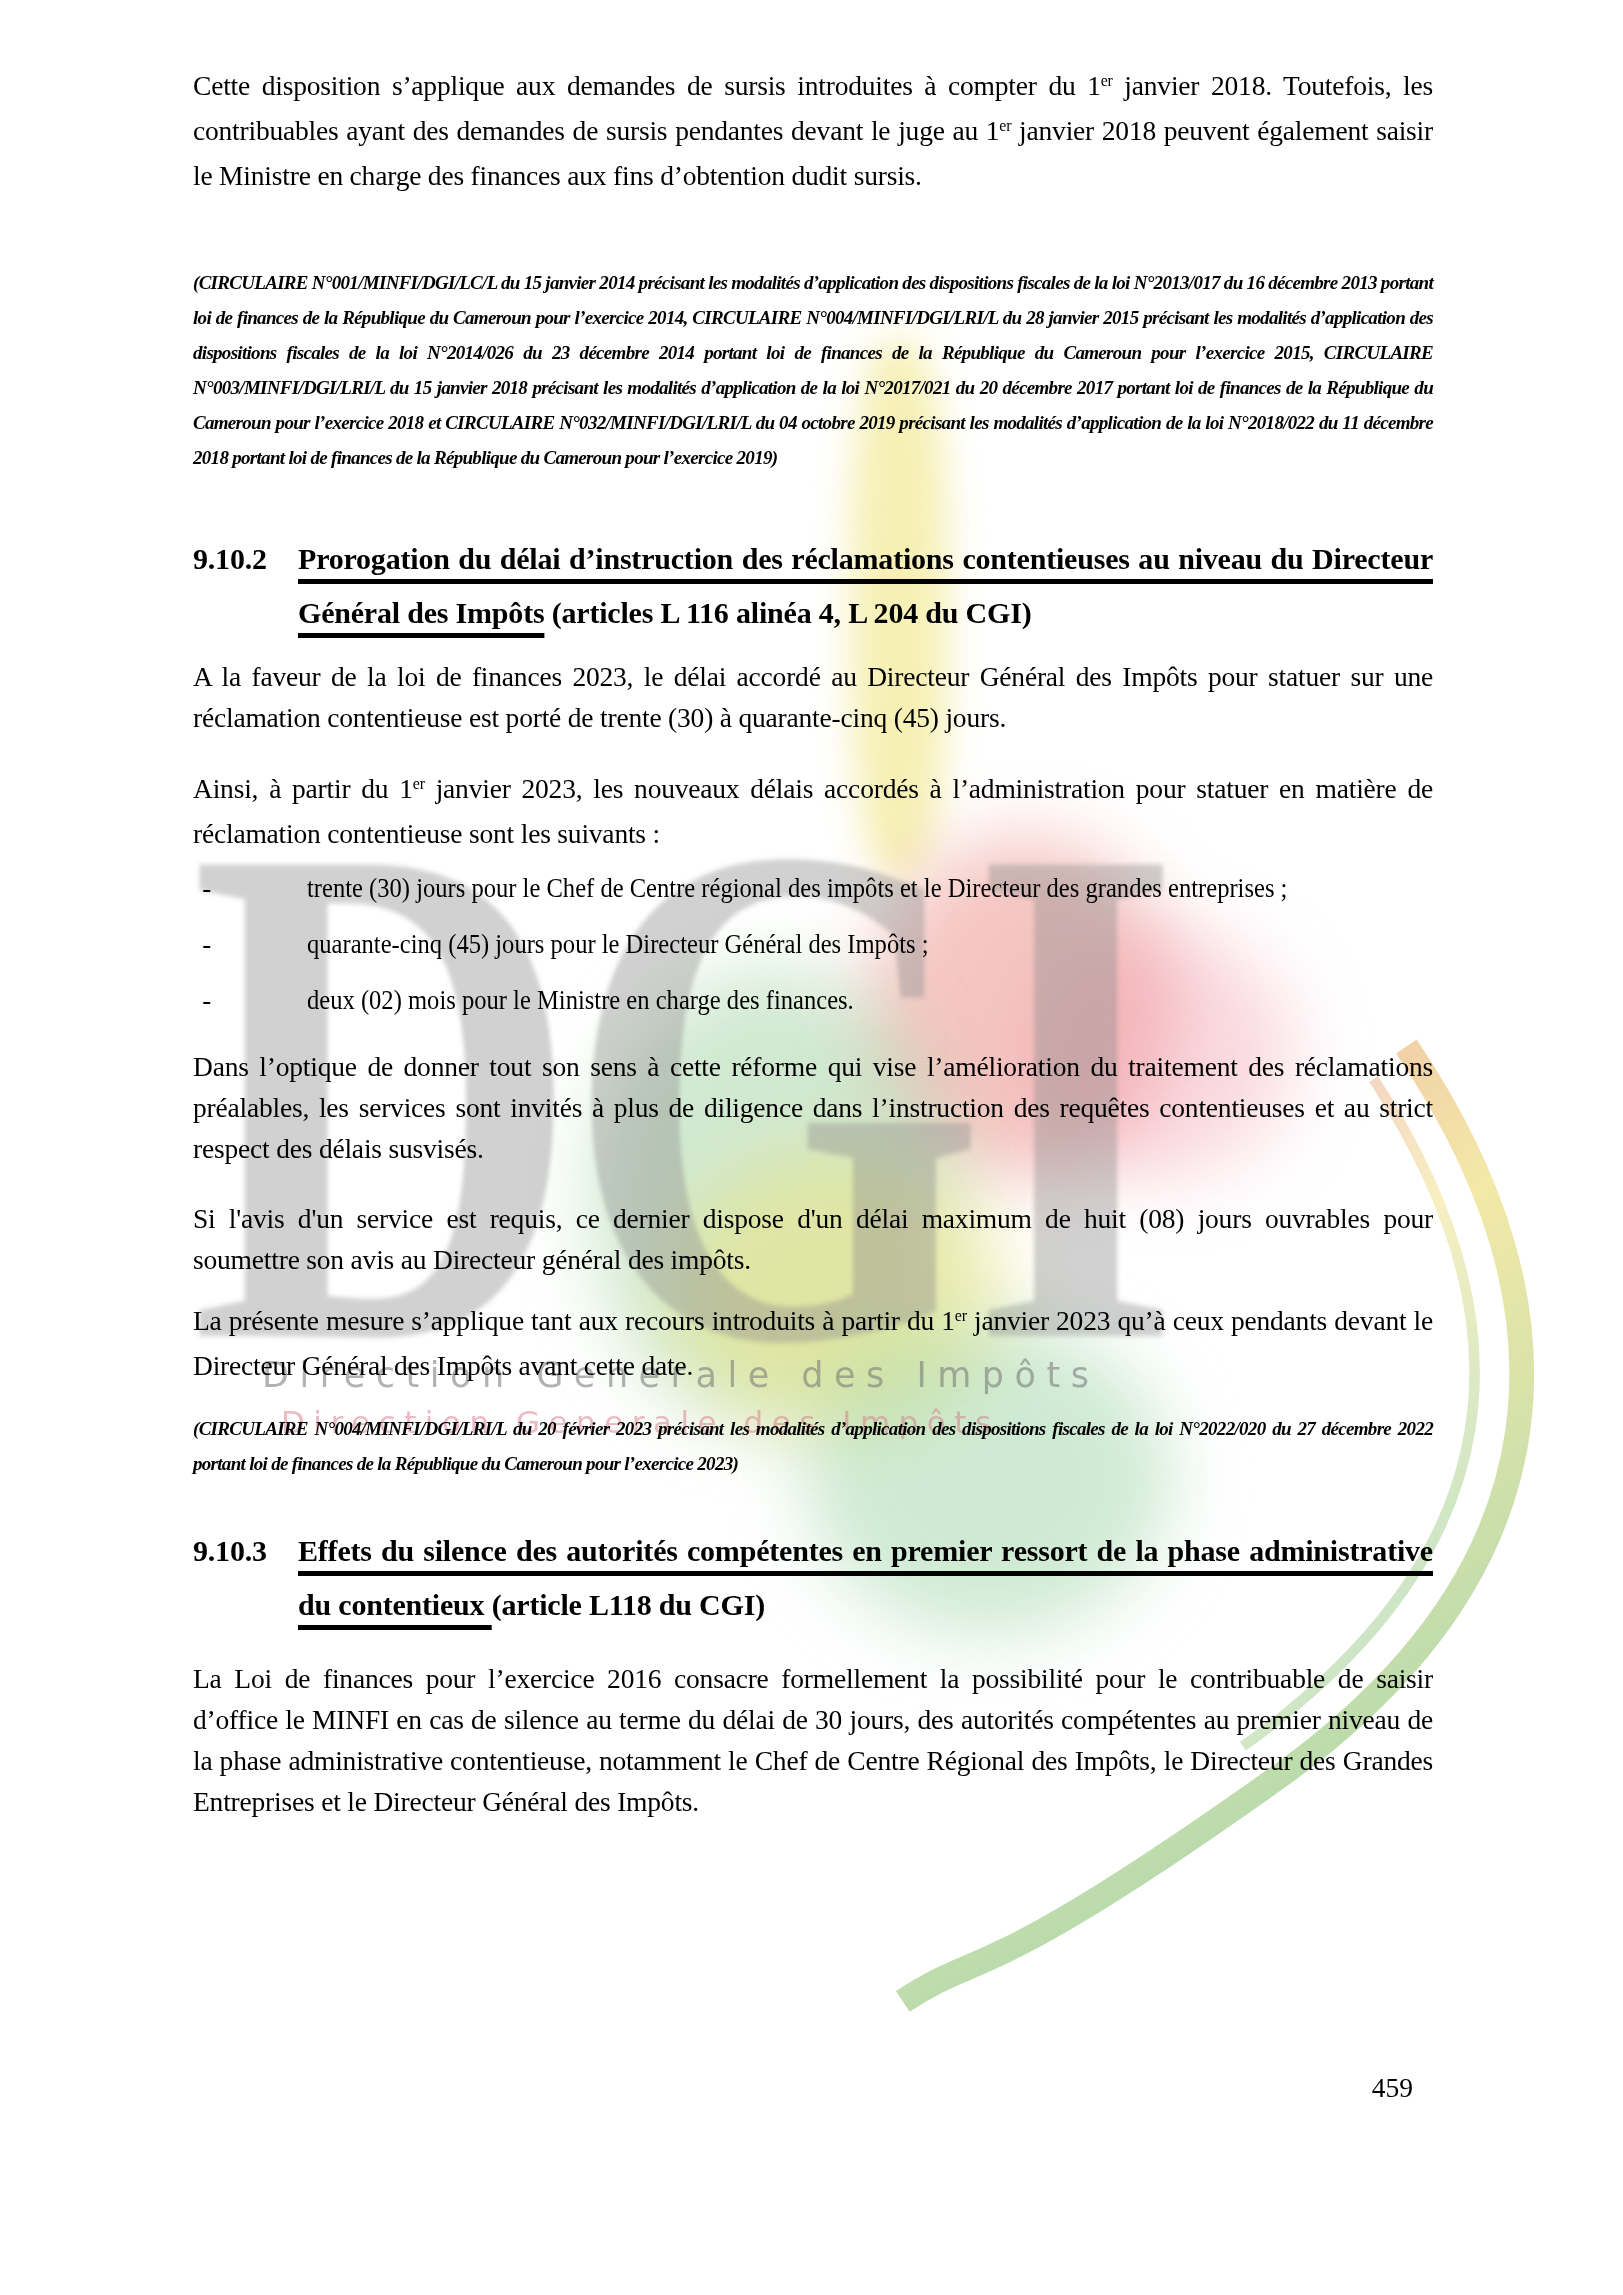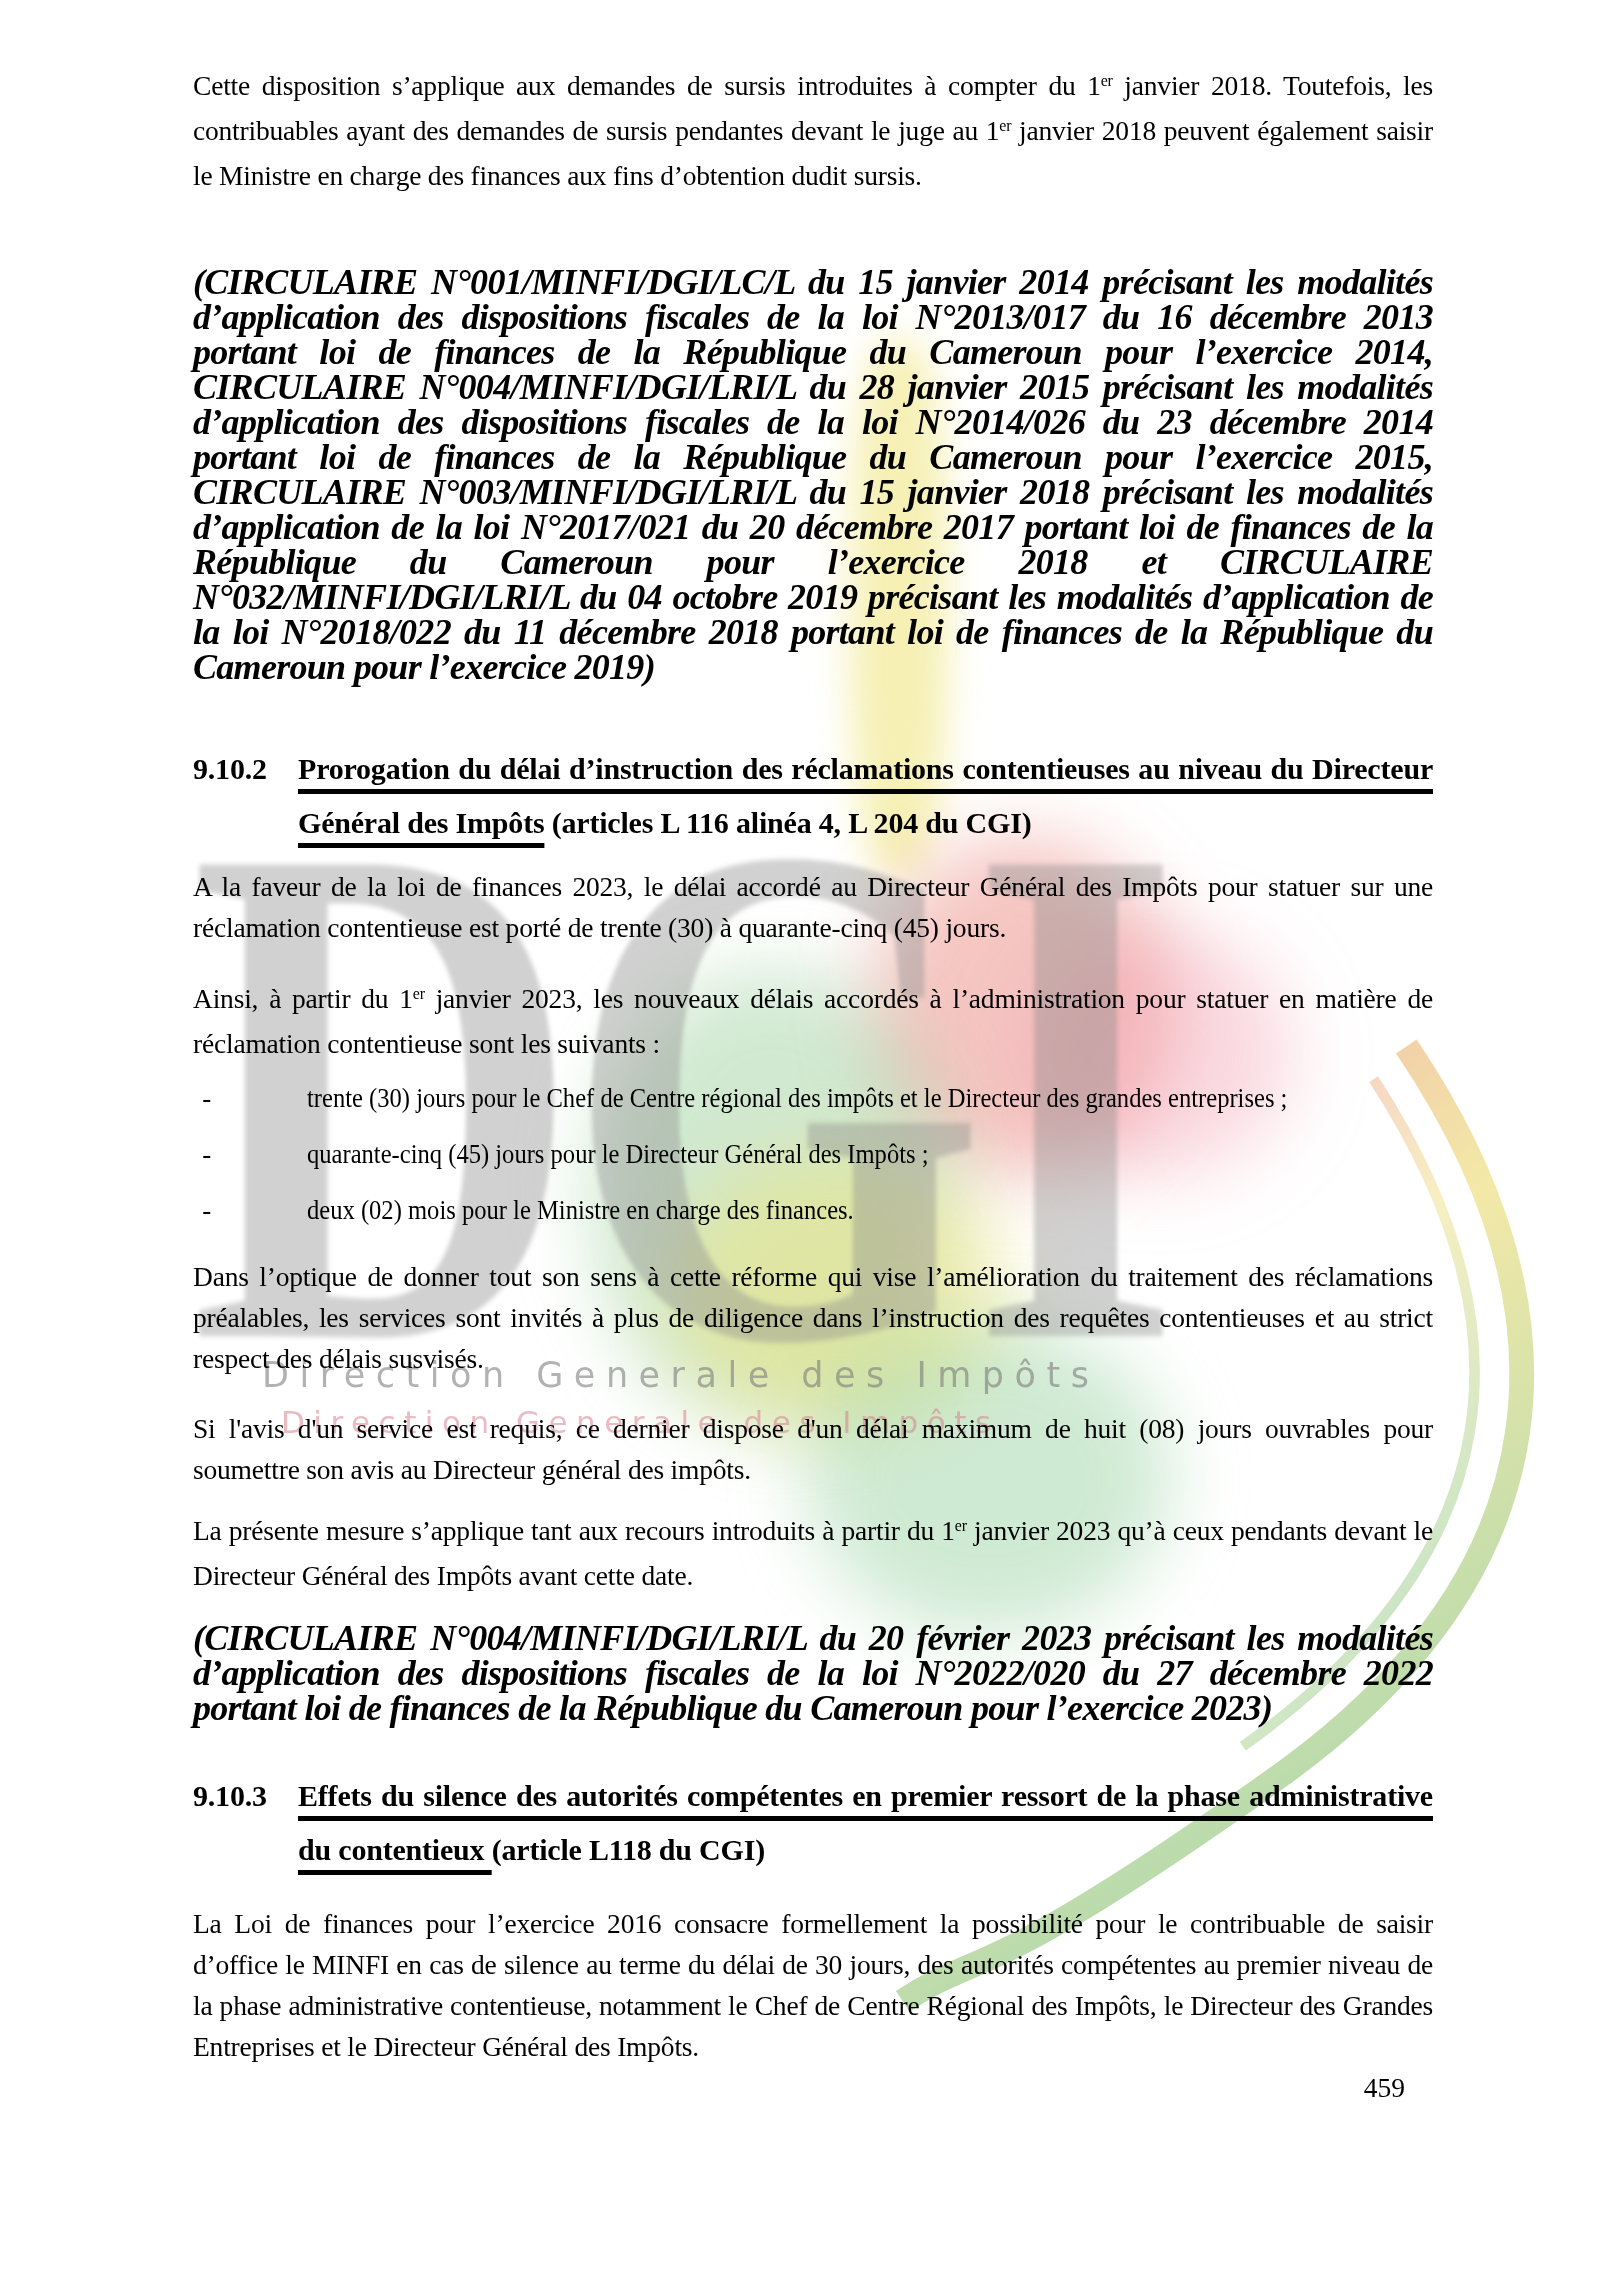--- a/index.html
+++ b/index.html
@@ -39,21 +39,21 @@
   .content{
     position:relative;z-index:1;
     padding:65px 190px 0 193px;
   }
   p{margin:0;}
   .body{
     font-size:27.5px;line-height:41px;letter-spacing:-0.2px;
     text-align:justify;
   }
   .circ{
-    font-size:36px;line-height:35px;letter-spacing:-0.7px;
+    font-size:19px;line-height:35px;letter-spacing:-0.7px;
     font-weight:bold;font-style:italic;
     text-align:justify;
   }
   .heading{
     display:flex;
     font-size:30px;font-weight:bold;line-height:54px;
     letter-spacing:-0.2px;
   }
   .heading .num{width:105px;flex:none;}
   .heading .txt{flex:1;text-align:justify;}
@@ -83,21 +83,21 @@
   .p2{margin-bottom:30px;}
   .p3{margin-bottom:14px;}
   .p4{margin-bottom:29px;}
   .p5{margin-bottom:20px;}
   .p6{margin-bottom:25px;}
   .circ2{margin-bottom:43px;}
   .h2{margin-bottom:26px;}
 
   .page-number{
     position:absolute;z-index:1;
-    top:2072px;right:218px;
+    top:2072px;right:210px;
     font-size:27.5px;
   }
 </style>
 </head>
 <body>
 
 <div class="page">
 
   <div class="watermark">
     <div class="wm-blob blob-yellow-streak"></div>

